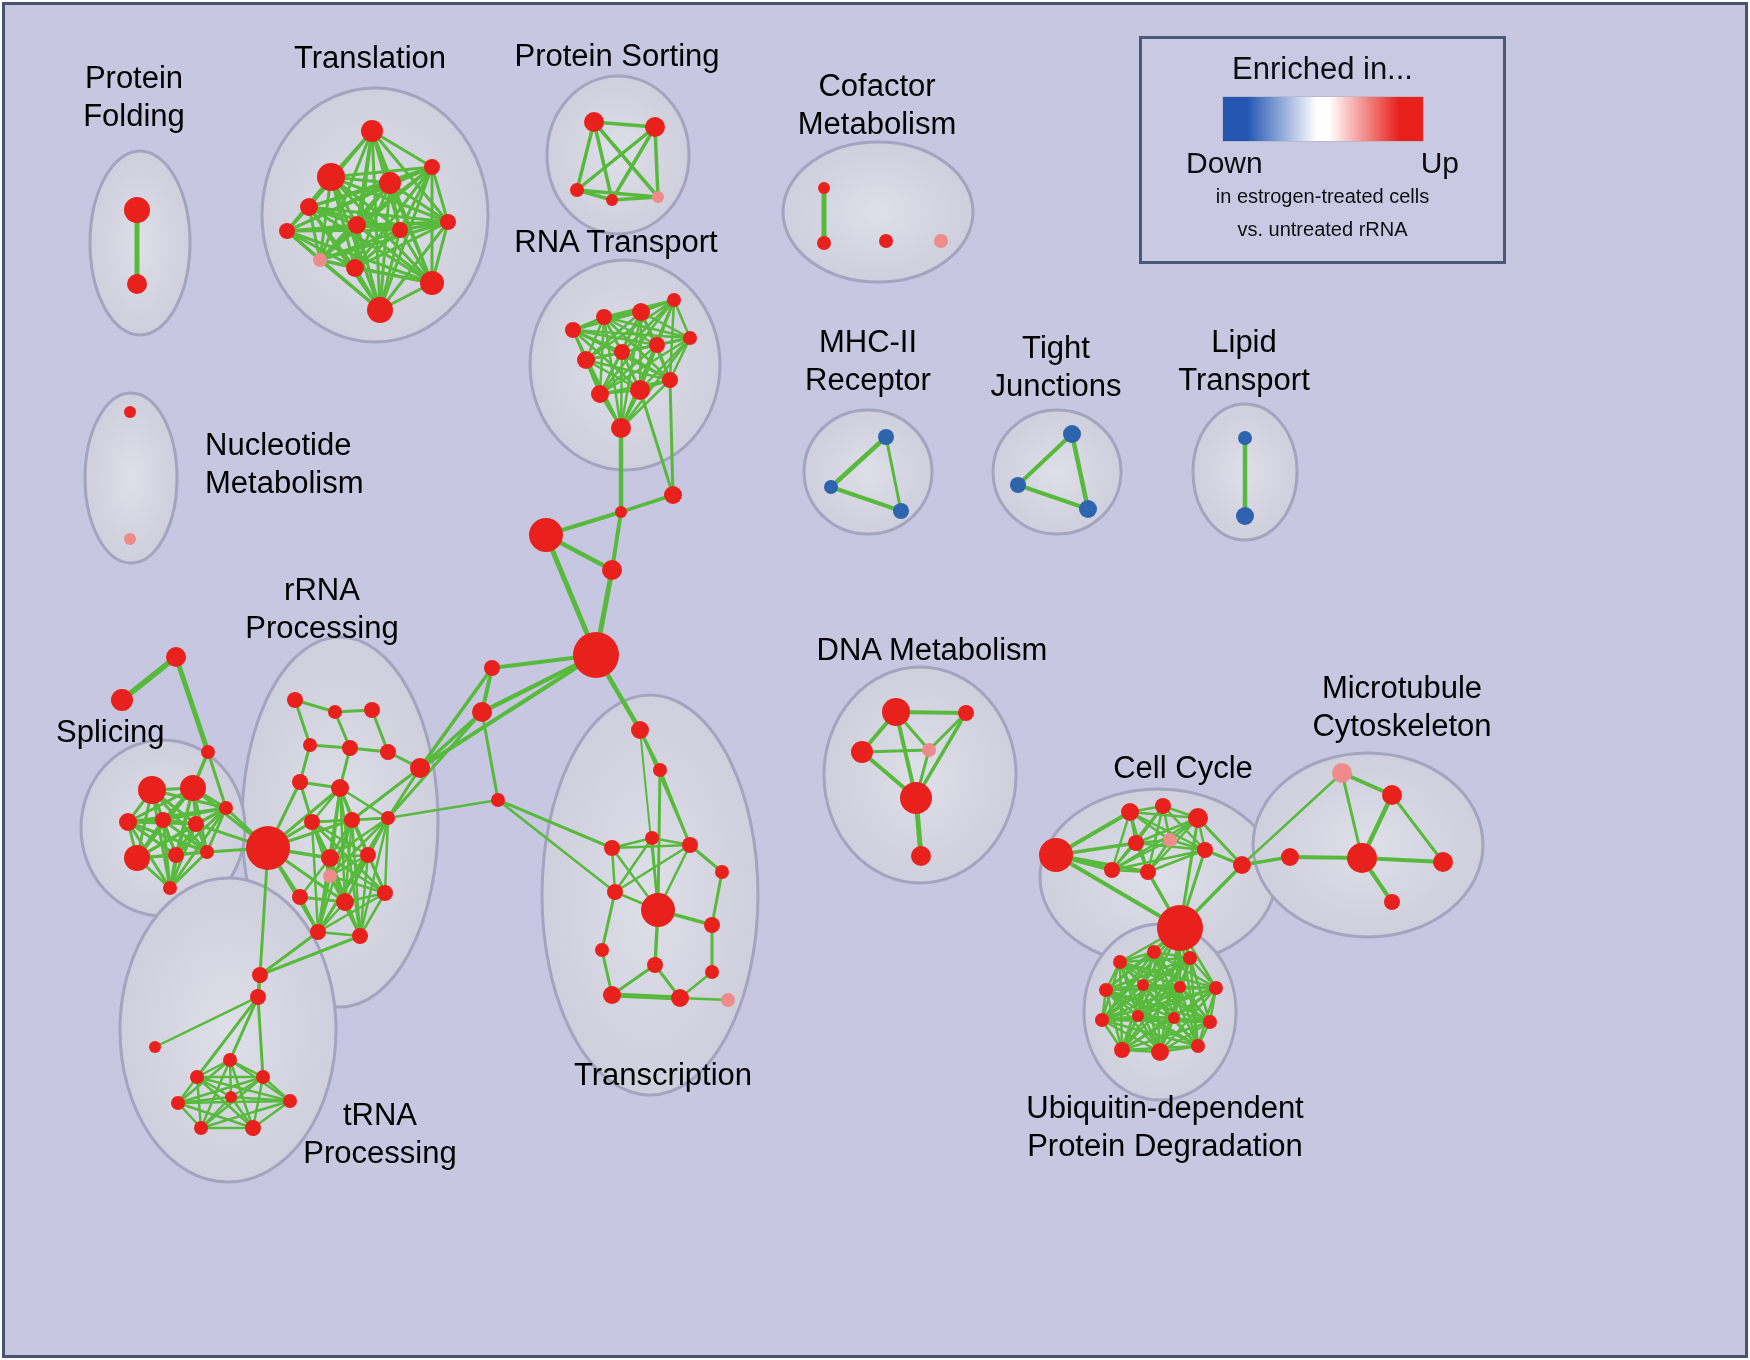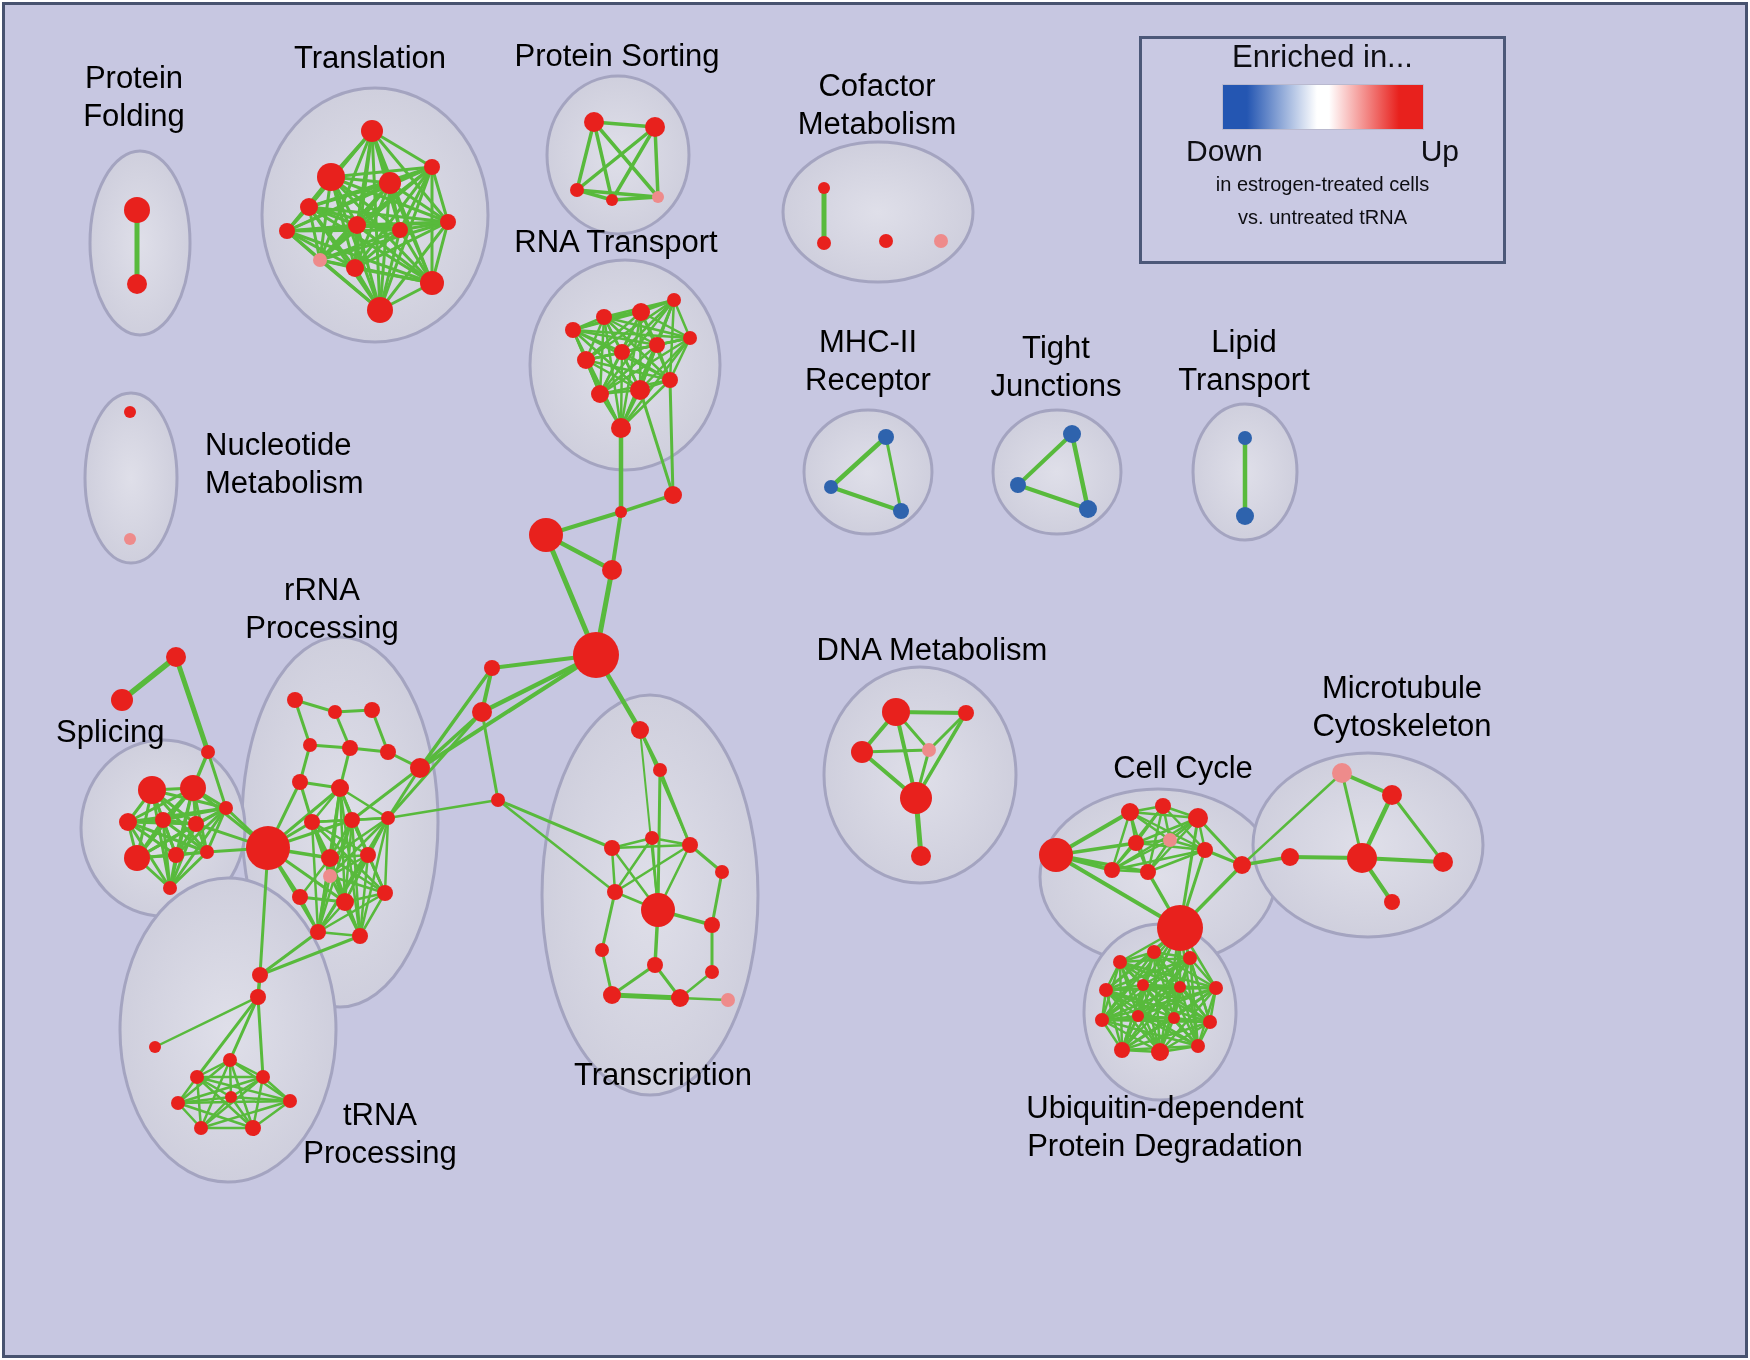--- a/index.html
+++ b/index.html
@@ -12,21 +12,21 @@
   .figure svg{position:absolute;left:0;top:0;}
   .legend{
     position:absolute;left:1139px;top:36px;
     width:367px;height:228px;
     box-sizing:border-box;
     background:#c9c9e3;
     border:3px solid #4c5878;
     display:flex;flex-direction:column;align-items:center;
     color:#0d0d12;
   }
-  .legend-title{font-size:31px;}
+  .legend-title{font-size:31px;margin-top:12px;}
   .legend-bar{width:202px;height:46px;margin-top:9px;border:1px solid #b9b9cf;box-sizing:border-box;}
   .legend-row{
     width:100%;display:flex;justify-content:space-between;
     box-sizing:border-box;padding:4px 44px 0 44px;font-size:30px;
   }
   .legend-sub{font-size:20px;line-height:33px;}
 </style>
 </head>
 <body>
 
@@ -789,16 +789,16 @@
     </svg>
 
   <div class="legend">
     <div class="legend-title">Enriched in...</div>
     <div class="legend-bar" style="background: linear-gradient(to right, rgb(36, 86, 178) 0%, rgb(36, 86, 178) 12%, rgb(255, 255, 255) 47%, rgb(255, 255, 255) 53%, rgb(232, 33, 29) 88%, rgb(232, 33, 29) 100%);"></div>
     <div class="legend-row">
       <span>Down</span>
       <span>Up</span>
     </div>
     <div class="legend-sub">in estrogen-treated cells</div>
-    <div class="legend-sub">vs. untreated tRNA</div>
+    <div class="legend-sub">vs. untreated rRNA</div>
   </div>
 
 </div>
 
 </body></html>

